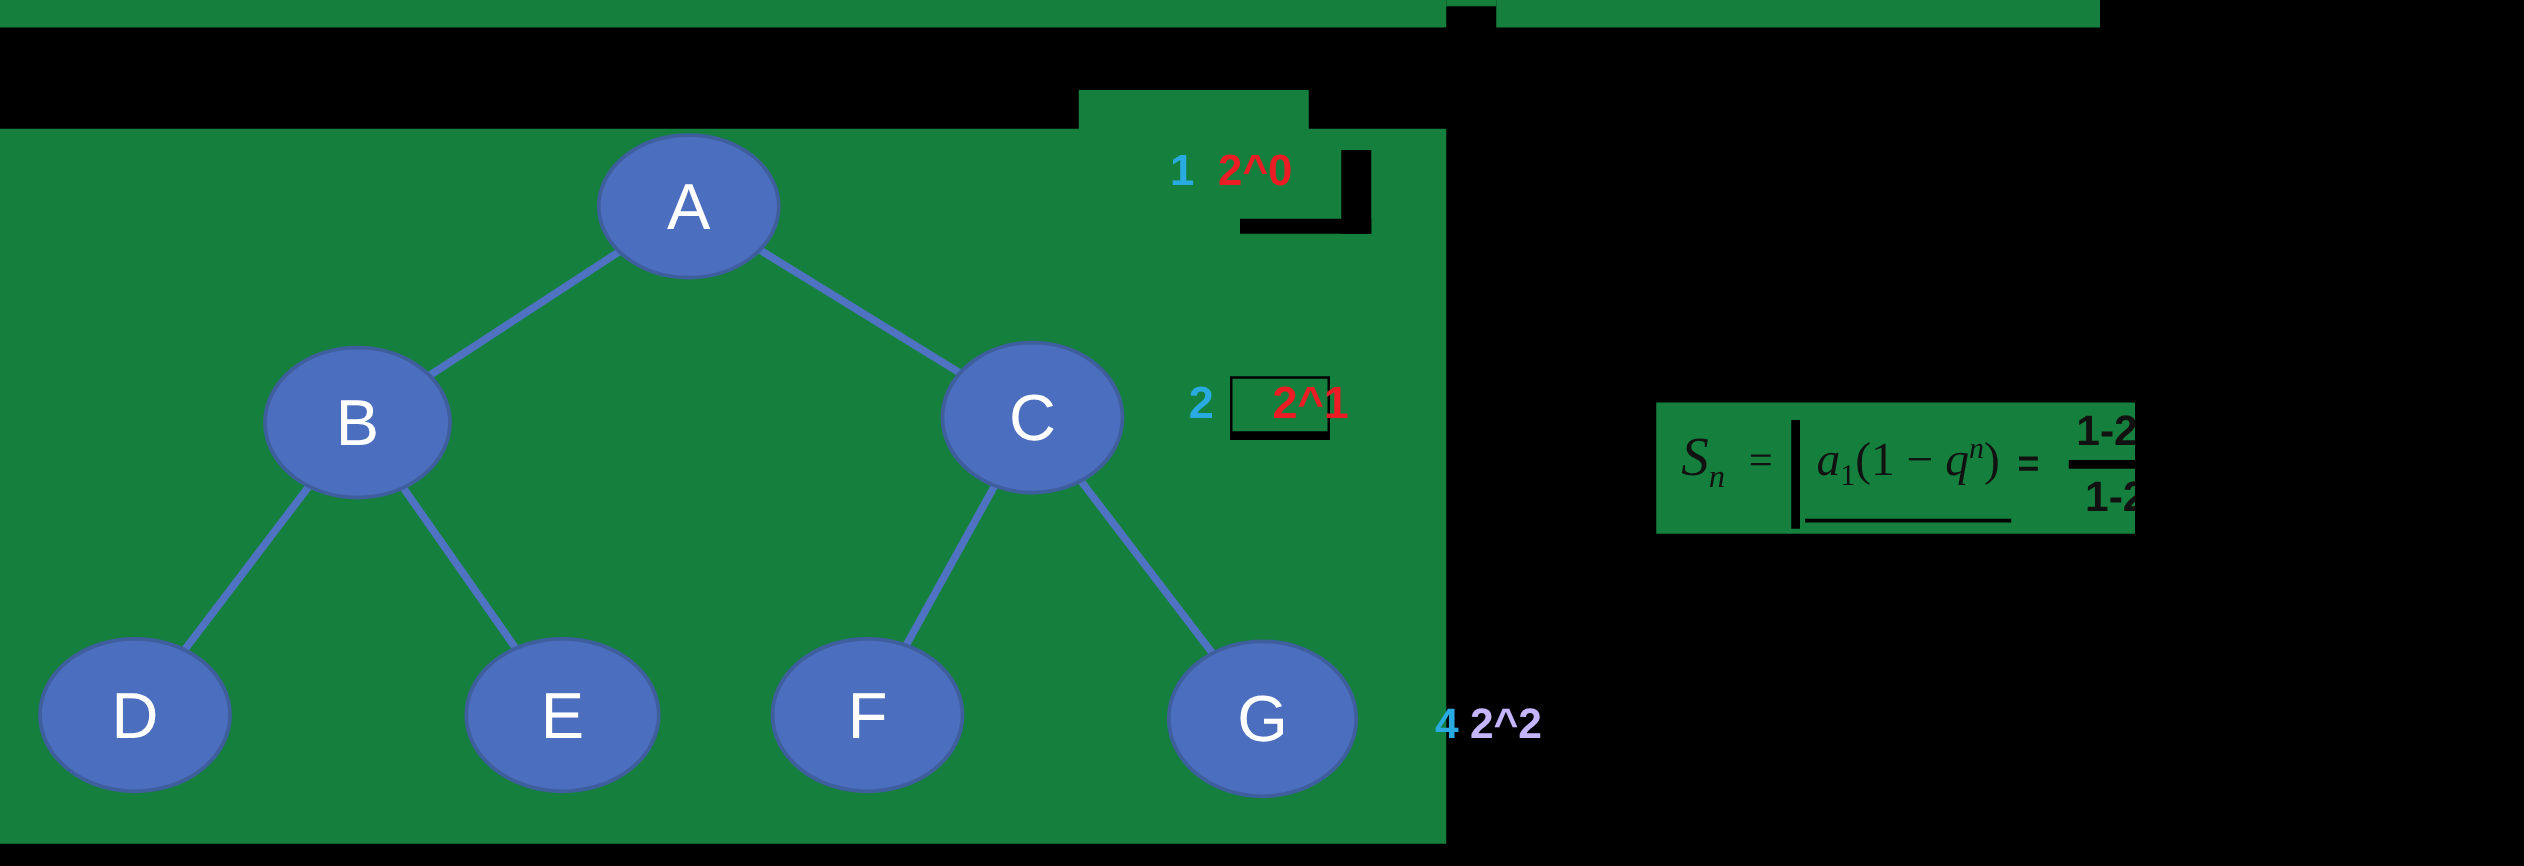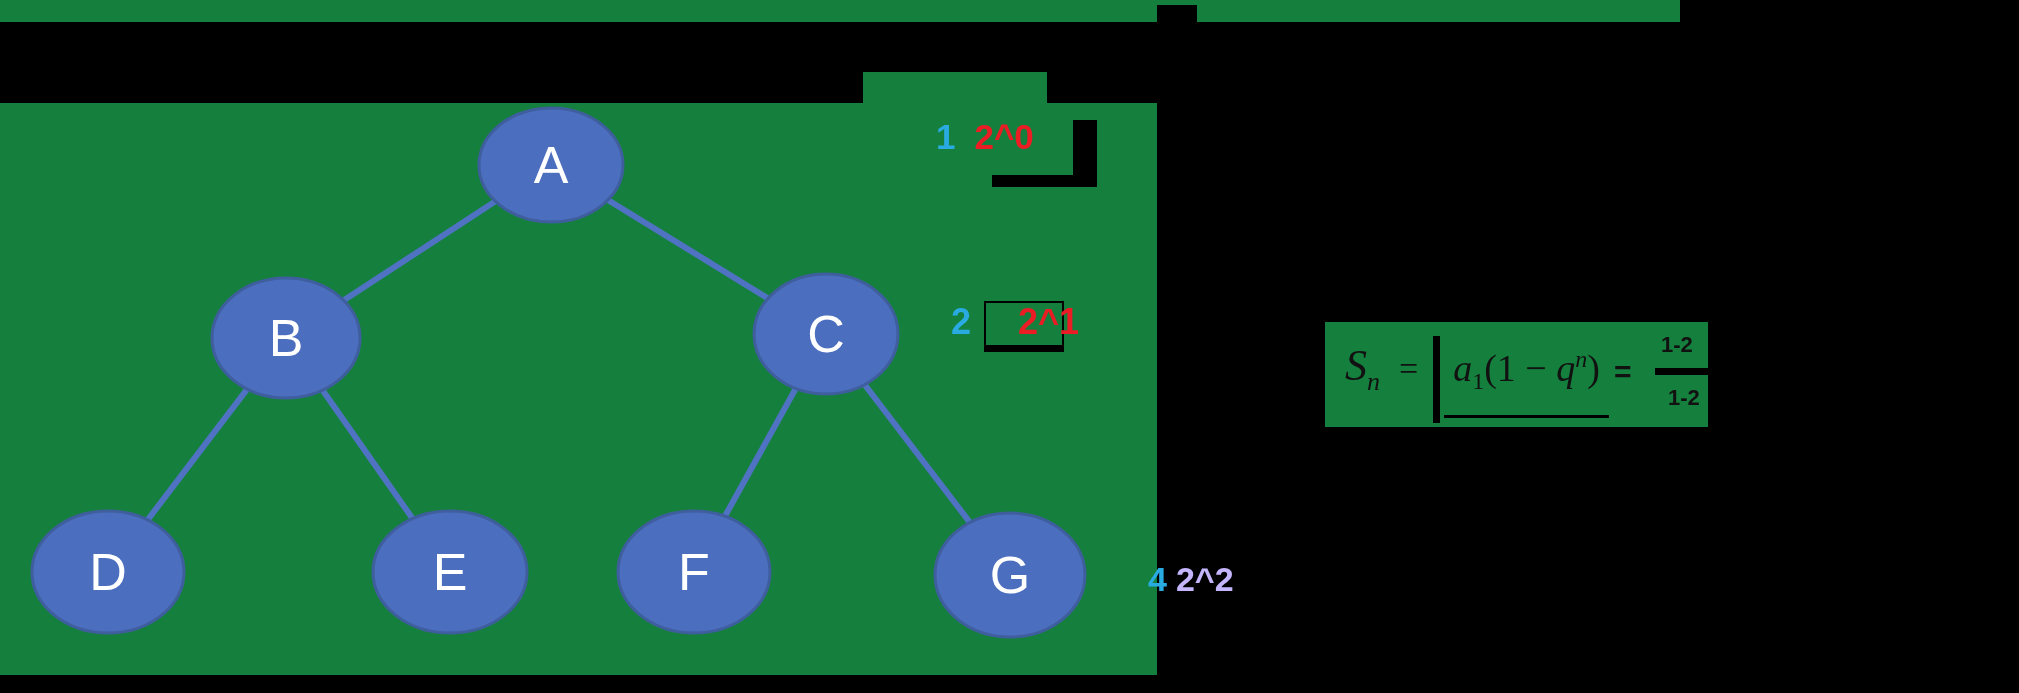--- a/index.html
+++ b/index.html
@@ -37,21 +37,21 @@
   .f-sn sub{font-size:26px;font-style:italic;}
   .f-eq1{position:absolute;left:74px;top:28px;font-family:"Liberation Serif",serif;font-size:34px;}
   .f-vbar{position:absolute;left:108px;top:14px;width:7px;height:87px;background:#000;}
   .f-frac1{position:absolute;left:119px;top:6px;width:165px;text-align:center;
            font-family:"Liberation Serif",serif;font-size:38px;}
   .f-num{line-height:63px;padding-bottom:2px;border-bottom:3px solid #000;}
   .f-num sub{font-size:24px;}
   .f-num sup{font-size:24px;font-style:italic;}
   .f-den{line-height:40px;padding-top:2px;}
   .f-eq2{position:absolute;left:289px;top:33px;font-size:30px;font-weight:bold;}
-  .f-frac2{position:absolute;left:330px;top:2px;width:95px;font-weight:bold;font-size:22px;}
+  .f-frac2{position:absolute;left:330px;top:2px;width:95px;font-weight:bold;font-size:34px;}
   .f-num2{padding-left:6px;line-height:42px;padding-bottom:2px;border-bottom:7px solid #000;}
   .f-den2{padding-left:13px;line-height:40px;padding-top:3px;}
 </style>
 </head>
 <body>
 
 <div class="page">
 
   <div class="white strip-a"></div>
   <div class="white strip-sliver"></div>

